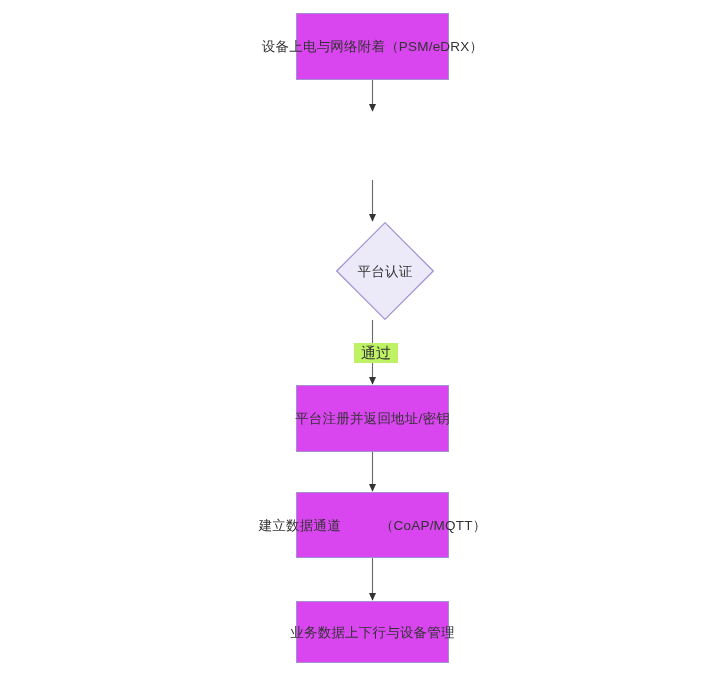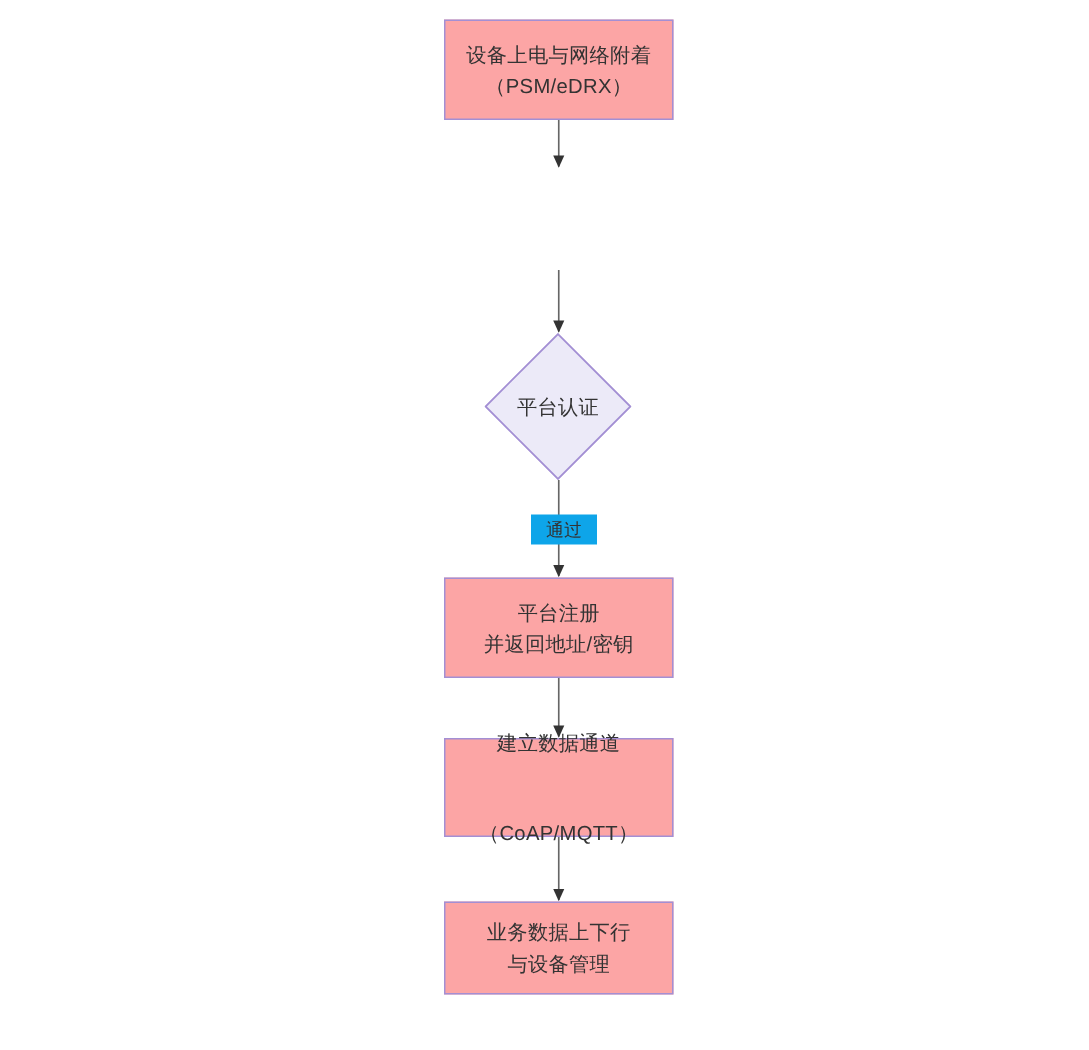--- a/index.html
+++ b/index.html
@@ -31,24 +31,23 @@
     width: 726px;
     height: 700px;
     pointer-events: none;
   }
 
   
   .node {
     position: absolute;
     box-sizing: border-box;
     display: flex;
-    flex-direction: column;
     align-items: center;
     justify-content: center;
-    background: #fca5a5;
+    background: #d946ef;
     border: 1px solid #A38FD4;
     color: #333333;
     font-size: 13.5px;
     line-height: 21px;
     letter-spacing: 0.2px;
     text-align: center;
     white-space: nowrap;
   }
   .node .line {
     display: block;
@@ -79,23 +78,23 @@
     color: #333333;
     font-size: 13.5px;
     line-height: 21px;
     letter-spacing: 0.2px;
     white-space: nowrap;
   }
 
   
   .edge-label {
     position: absolute;
-    background: #0ea5e9;
+    background: #bef264;
     color: #333333;
-    font-size: 12px;
+    font-size: 15px;
     line-height: 18px;
     padding: 1px 3px;
     white-space: nowrap;
     text-align: center;
   }
 </style>
 </head>
 <body>
 
 <div id="flowchart-canvas">
@@ -127,21 +126,21 @@
       <line x1="372.5" y1="558" x2="372.5" y2="600" stroke="#666666" stroke-width="1.1" marker-end="url(#arrowhead)"></line>
     </g>
   </svg>
 
   <div class="node" style="left:296px; top:13px; width:153px; height:67px;">
     <span class="line">设备上电与网络附着</span>
     <span class="line">（PSM/eDRX）</span>
   </div>
 
 
-  <div class="decision-wrap" style="left:323px; top:222px;text-align:center;">
+  <div class="decision-wrap" style="left:336px; top:222px;text-align:center;">
     <svg class="decision-shape" viewBox="0 0 98 98" width="98" height="98" preserveAspectRatio="none">
       <polygon points="49,0.7 97.3,49 49,97.3 0.7,49" fill="#ECEAF8" stroke="#A38FD4" stroke-width="1.2"></polygon>
     </svg>
     <div class="decision-label">平台认证</div>
   </div>
 
   <div class="edge-label" style="left:354px; top:343px; width:38px;">通过</div>
 
   <div class="node" style="left:296px; top:385px; width:153px; height:67px;">
     <span class="line">平台注册</span>

